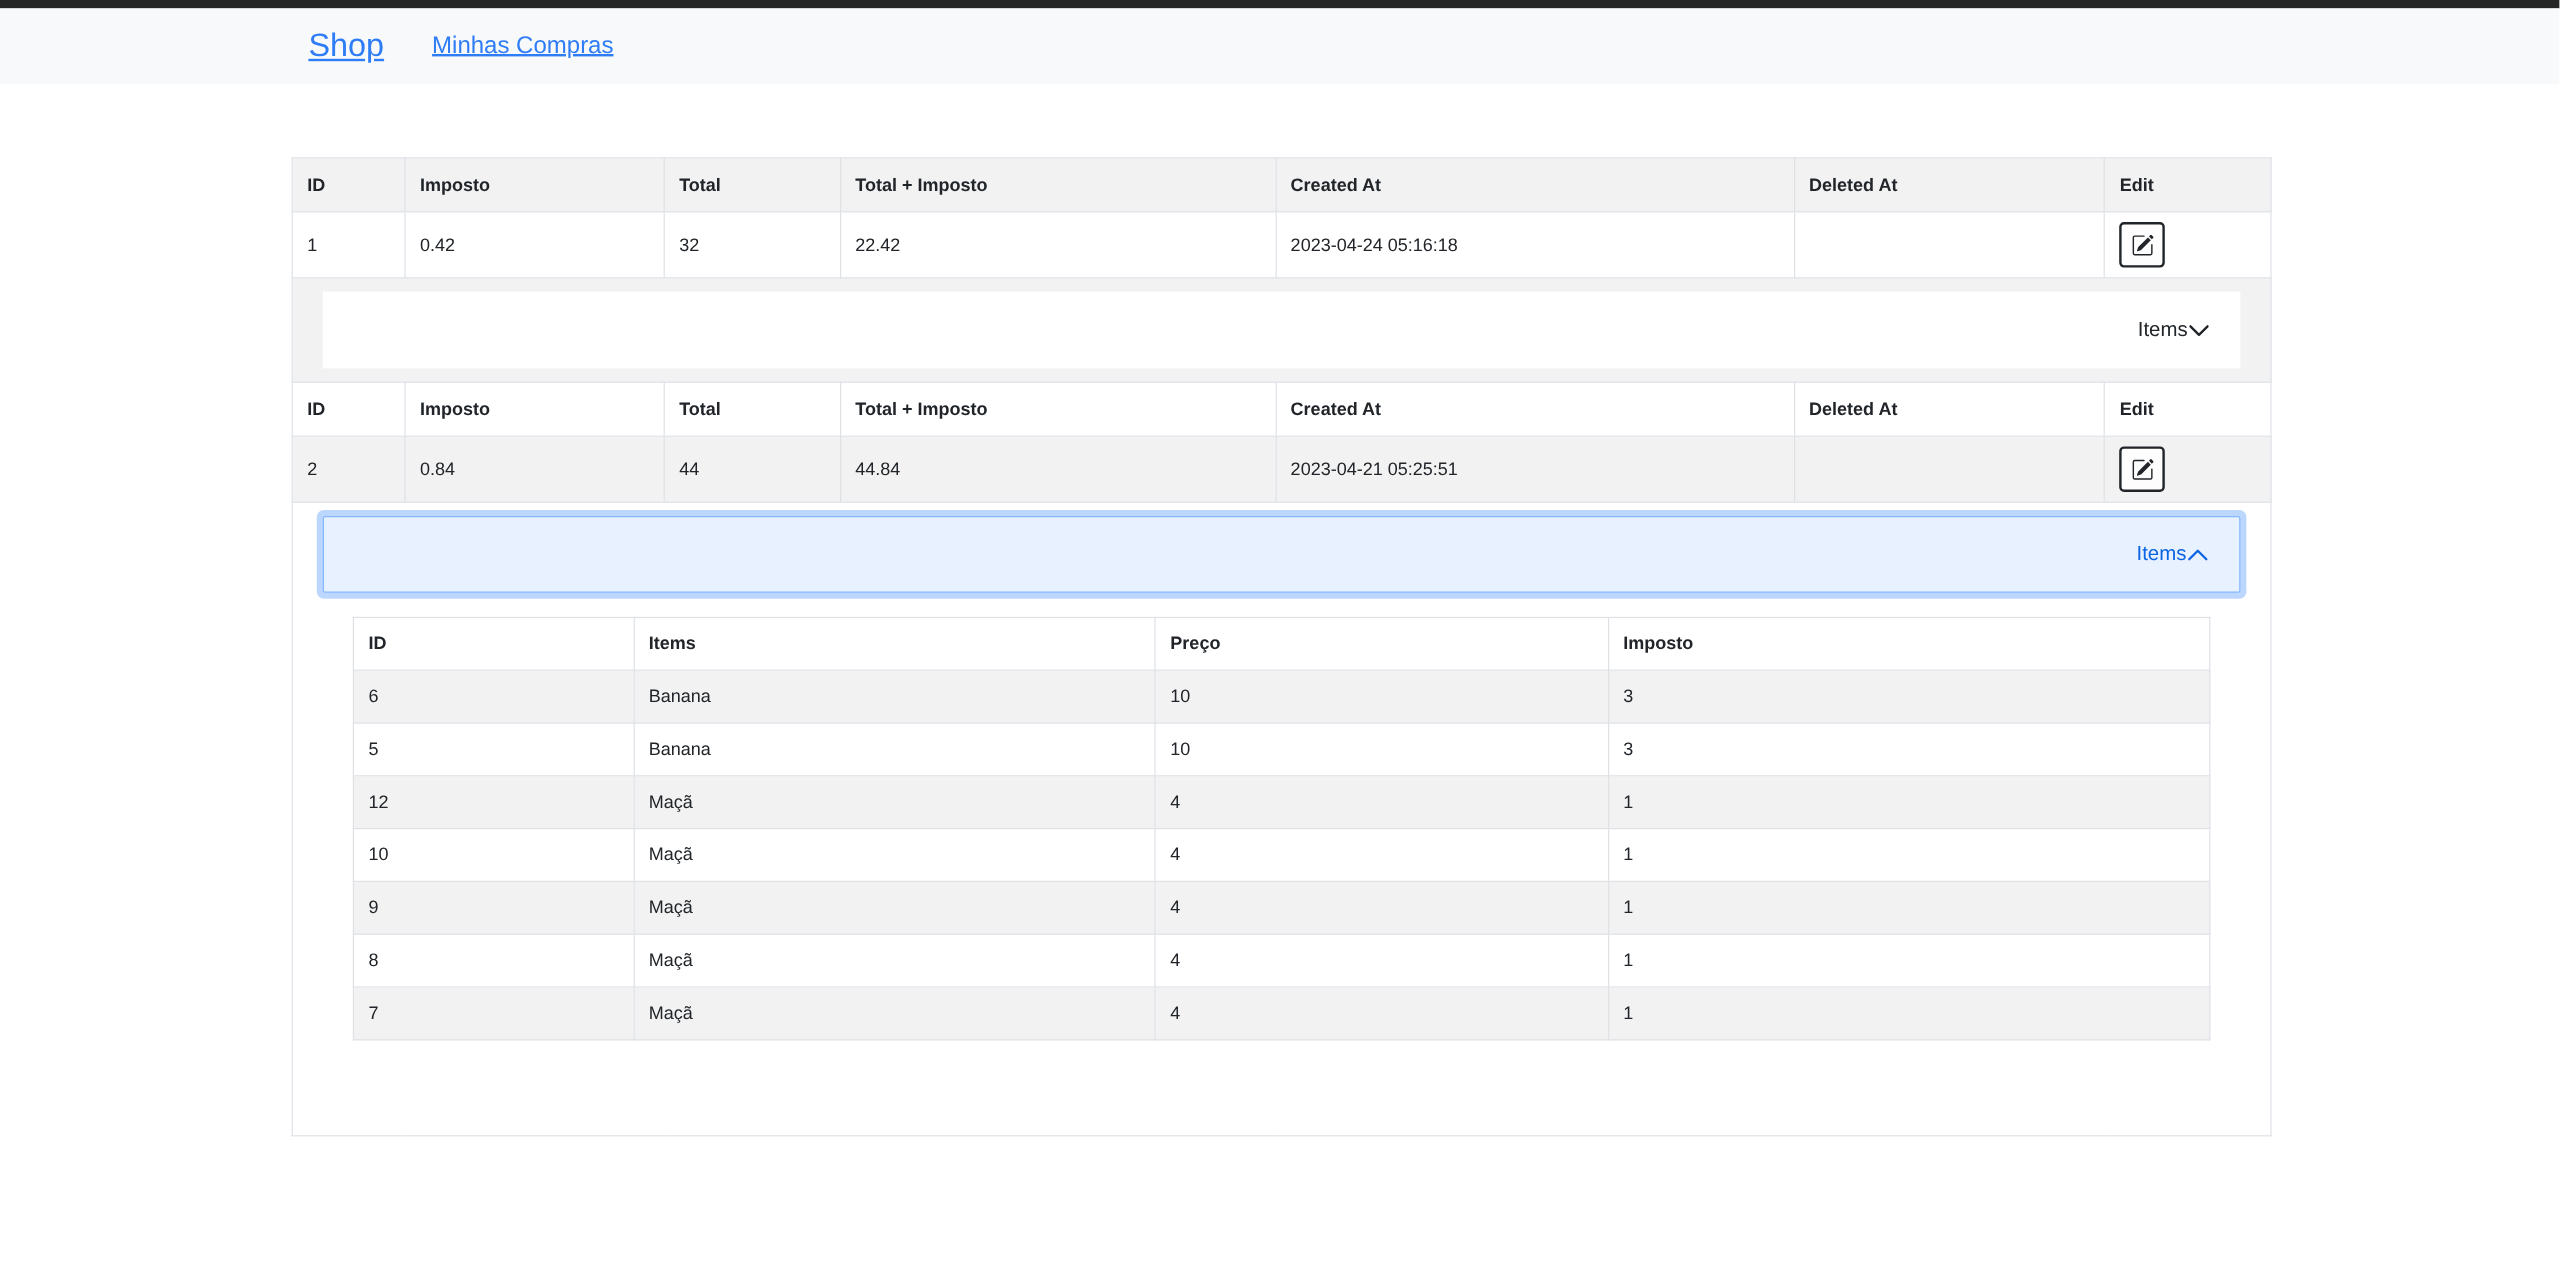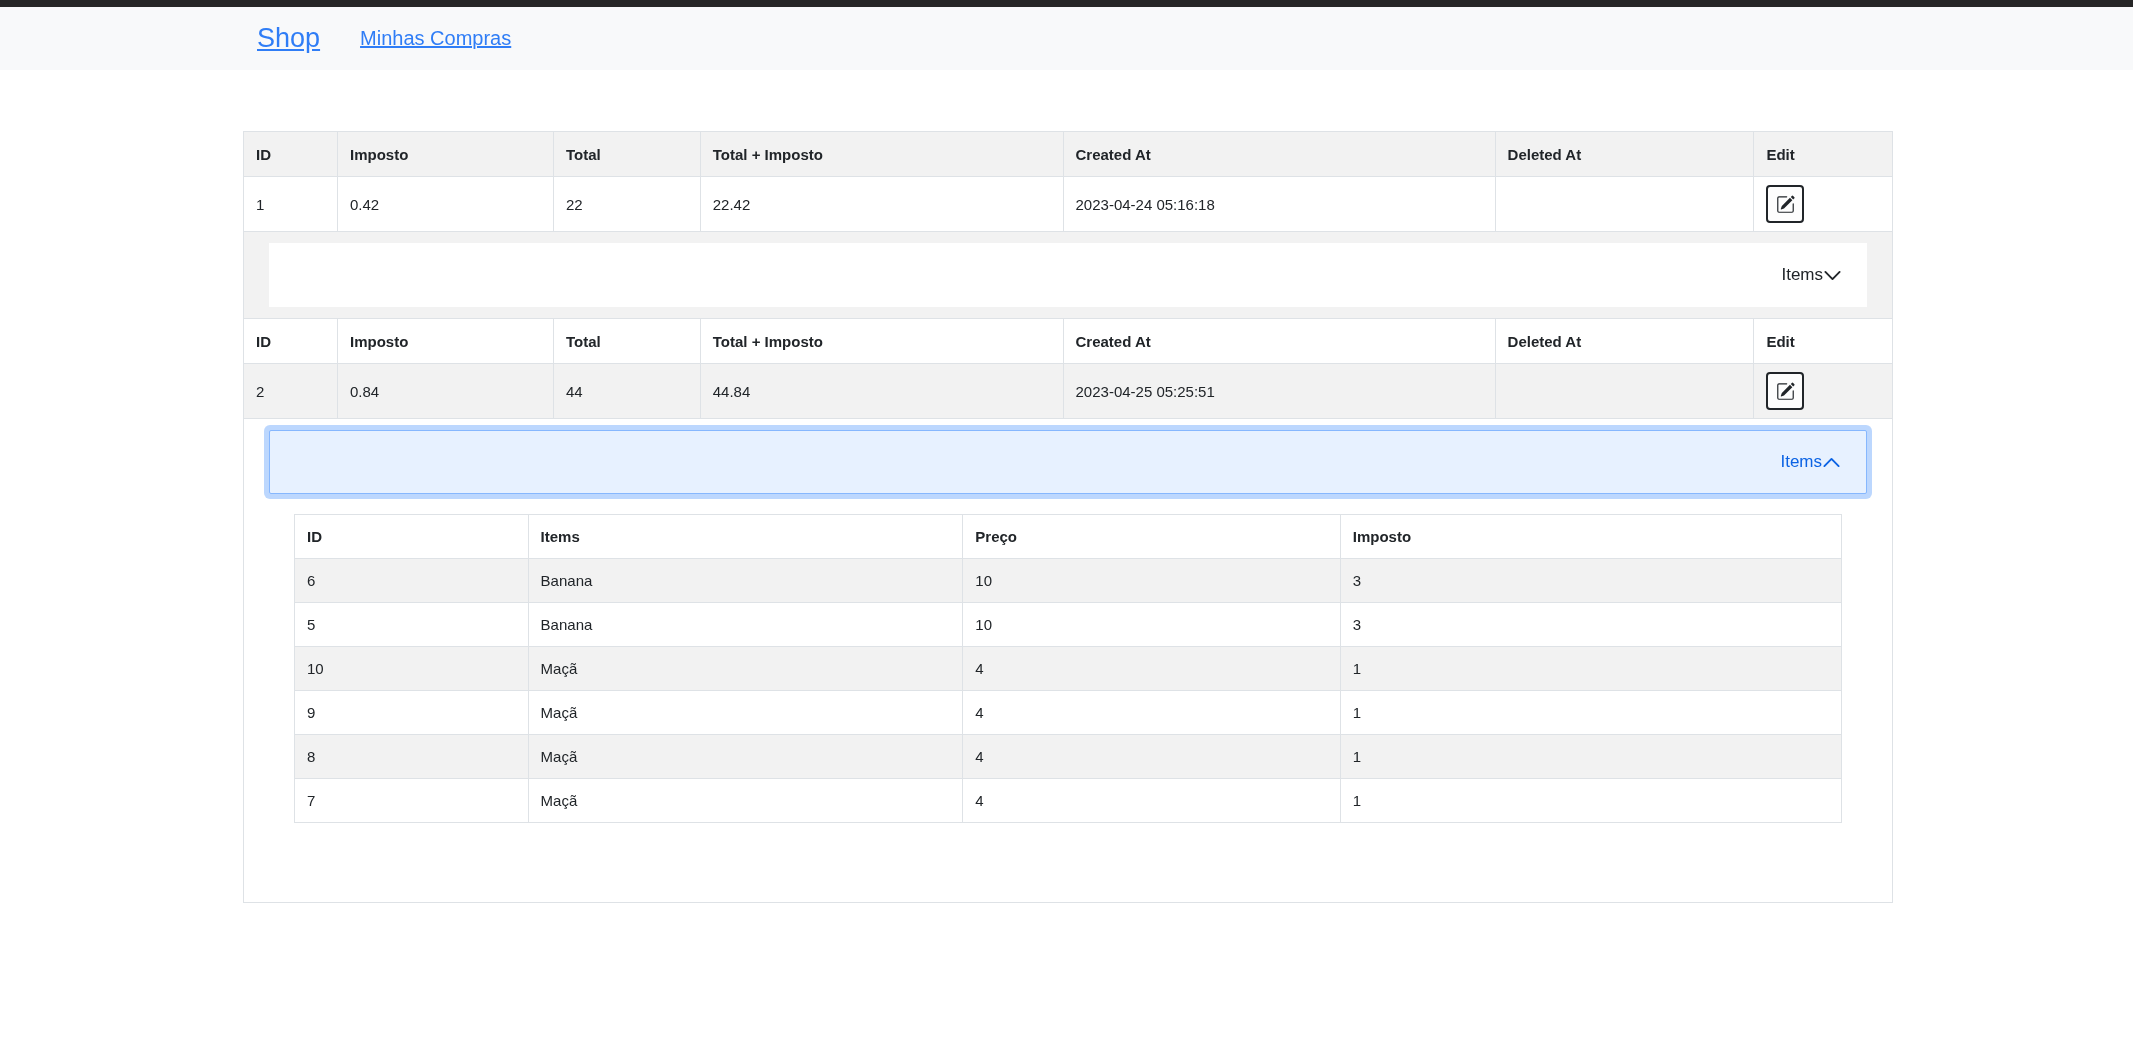--- a/index.html
+++ b/index.html
@@ -110,21 +110,21 @@
       <th>Total</th>
       <th>Total + Imposto</th>
       <th>Created At</th>
       <th>Deleted At</th>
       <th>Edit</th>
     </tr>
 
     <tr class="row-data bg-white">
       <td>1</td>
       <td>0.42</td>
-      <td>22</td>
+      <td>32</td>
       <td>22.42</td>
       <td>2023-04-24 05:16:18</td>
       <td></td>
       <td>
         <button class="edit-btn">
           <svg viewBox="0 0 16 16">
             <path d="M15.502 1.94a.5.5 0 0 1 0 .706L14.459 3.69l-2-2L13.502.646a.5.5 0 0 1 .707 0l1.293 1.293zm-1.75 2.456-2-2L4.939 9.21a.5.5 0 0 0-.121.196l-.805 2.414a.25.25 0 0 0 .316.316l2.414-.805a.5.5 0 0 0 .196-.12l6.813-6.814z"></path>
             <path fill-rule="evenodd" d="M1 13.5A1.5 1.5 0 0 0 2.5 15h11a1.5 1.5 0 0 0 1.5-1.5v-6a.5.5 0 0 0-1 0v6a.5.5 0 0 1-.5.5h-11a.5.5 0 0 1-.5-.5v-11a.5.5 0 0 1 .5-.5H9a.5.5 0 0 0 0-1H2.5A1.5 1.5 0 0 0 1 2.5v11z"></path>
           </svg>
         </button>
@@ -150,21 +150,21 @@
       <th>Created At</th>
       <th>Deleted At</th>
       <th>Edit</th>
     </tr>
 
     <tr class="row-data bg-stripe">
       <td>2</td>
       <td>0.84</td>
       <td>44</td>
       <td>44.84</td>
-      <td>2023-04-25 05:25:51</td>
+      <td>2023-04-21 05:25:51</td>
       <td></td>
       <td>
         <button class="edit-btn">
           <svg viewBox="0 0 16 16">
             <path d="M15.502 1.94a.5.5 0 0 1 0 .706L14.459 3.69l-2-2L13.502.646a.5.5 0 0 1 .707 0l1.293 1.293zm-1.75 2.456-2-2L4.939 9.21a.5.5 0 0 0-.121.196l-.805 2.414a.25.25 0 0 0 .316.316l2.414-.805a.5.5 0 0 0 .196-.12l6.813-6.814z"></path>
             <path fill-rule="evenodd" d="M1 13.5A1.5 1.5 0 0 0 2.5 15h11a1.5 1.5 0 0 0 1.5-1.5v-6a.5.5 0 0 0-1 0v6a.5.5 0 0 1-.5.5h-11a.5.5 0 0 1-.5-.5v-11a.5.5 0 0 1 .5-.5H9a.5.5 0 0 0 0-1H2.5A1.5 1.5 0 0 0 1 2.5v11z"></path>
           </svg>
         </button>
       </td>
     </tr>
@@ -203,20 +203,26 @@
                   <td>3</td>
                 </tr>
 
                 <tr>
                   <td>5</td>
                   <td>Banana</td>
                   <td>10</td>
                   <td>3</td>
                 </tr>
 
+                <tr>
+                  <td>12</td>
+                  <td>Maçã</td>
+                  <td>4</td>
+                  <td>1</td>
+                </tr>
 
 
                 <tr>
                   <td>10</td>
                   <td>Maçã</td>
                   <td>4</td>
                   <td>1</td>
                 </tr>
 
                 <tr>

